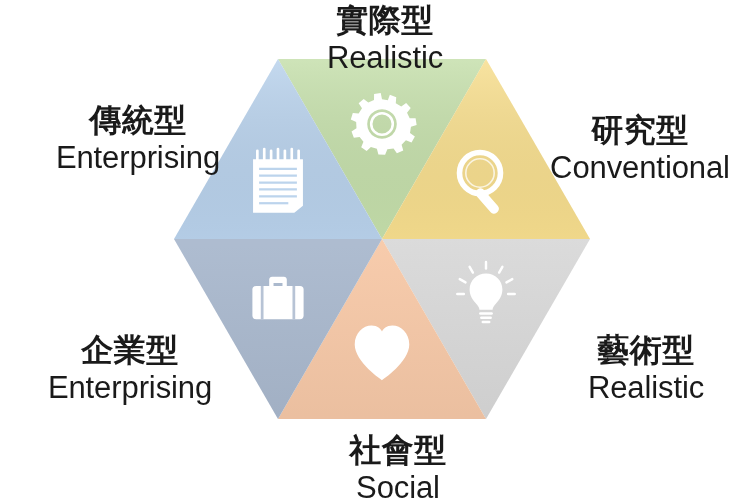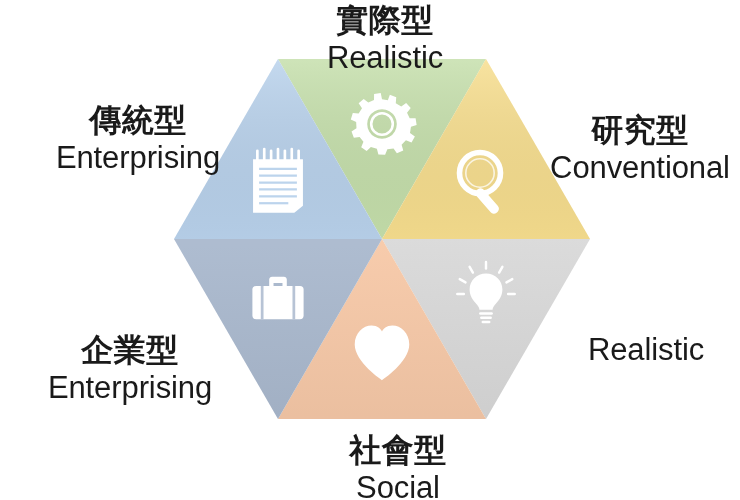--- a/index.html
+++ b/index.html
@@ -227,20 +227,21 @@
     <span class="zh">實際型</span>
     <span class="en">Realistic</span>
   </div>
 
   <div class="label label-investigative">
     <span class="zh">研究型</span>
     <span class="en">Conventional</span>
   </div>
 
   <div class="label label-artistic">
+    <span class="zh">藝術型</span>
     <span class="en">Realistic</span>
   </div>
 
   <div class="label label-social">
     <span class="zh">社會型</span>
     <span class="en">Social</span>
   </div>
 
   <div class="label label-enterprising">
     <span class="zh">企業型</span>

